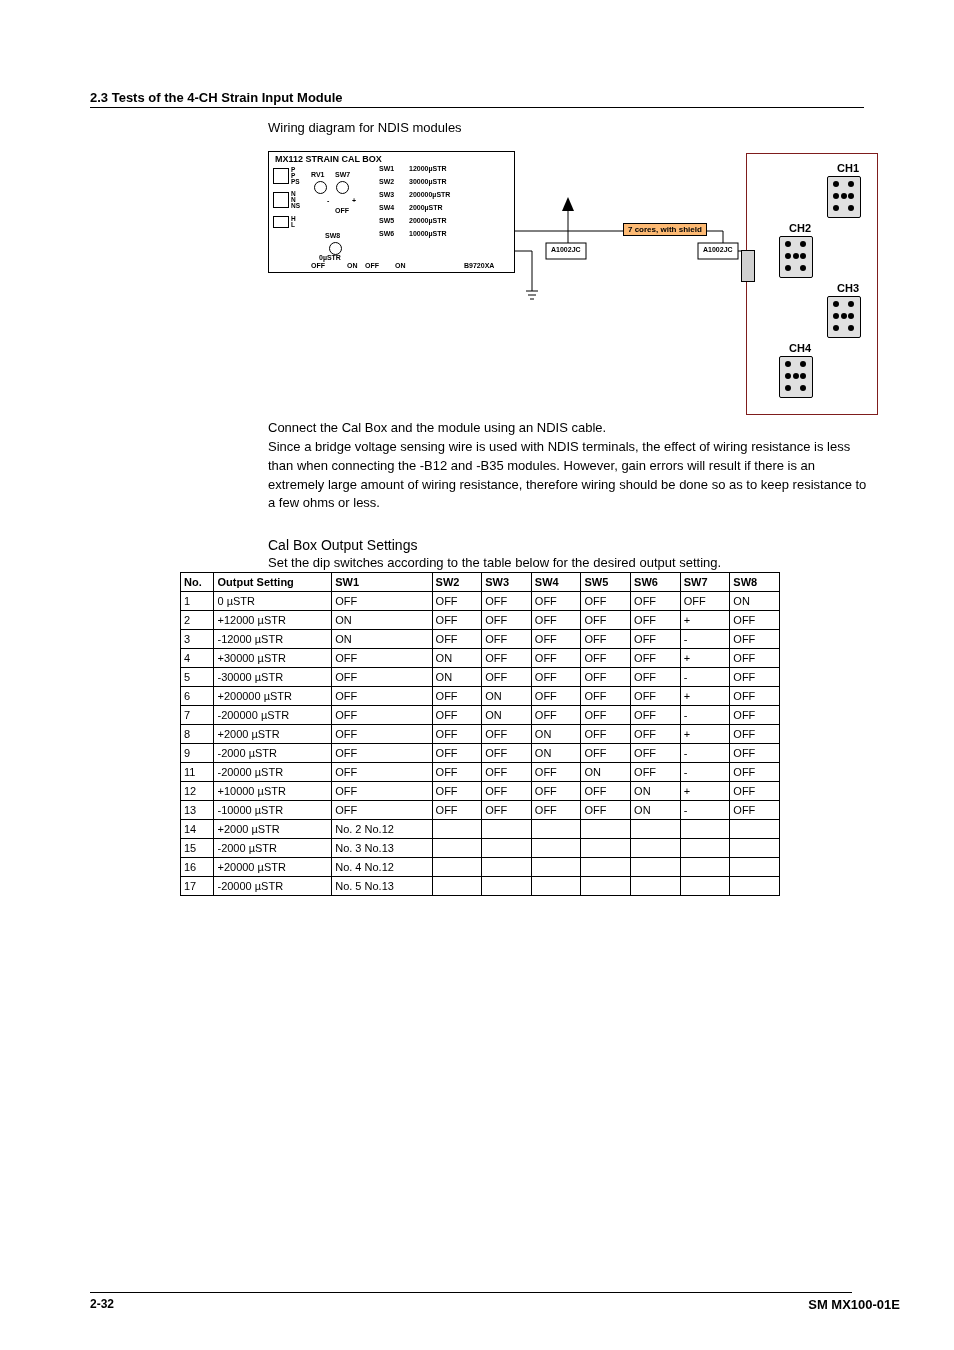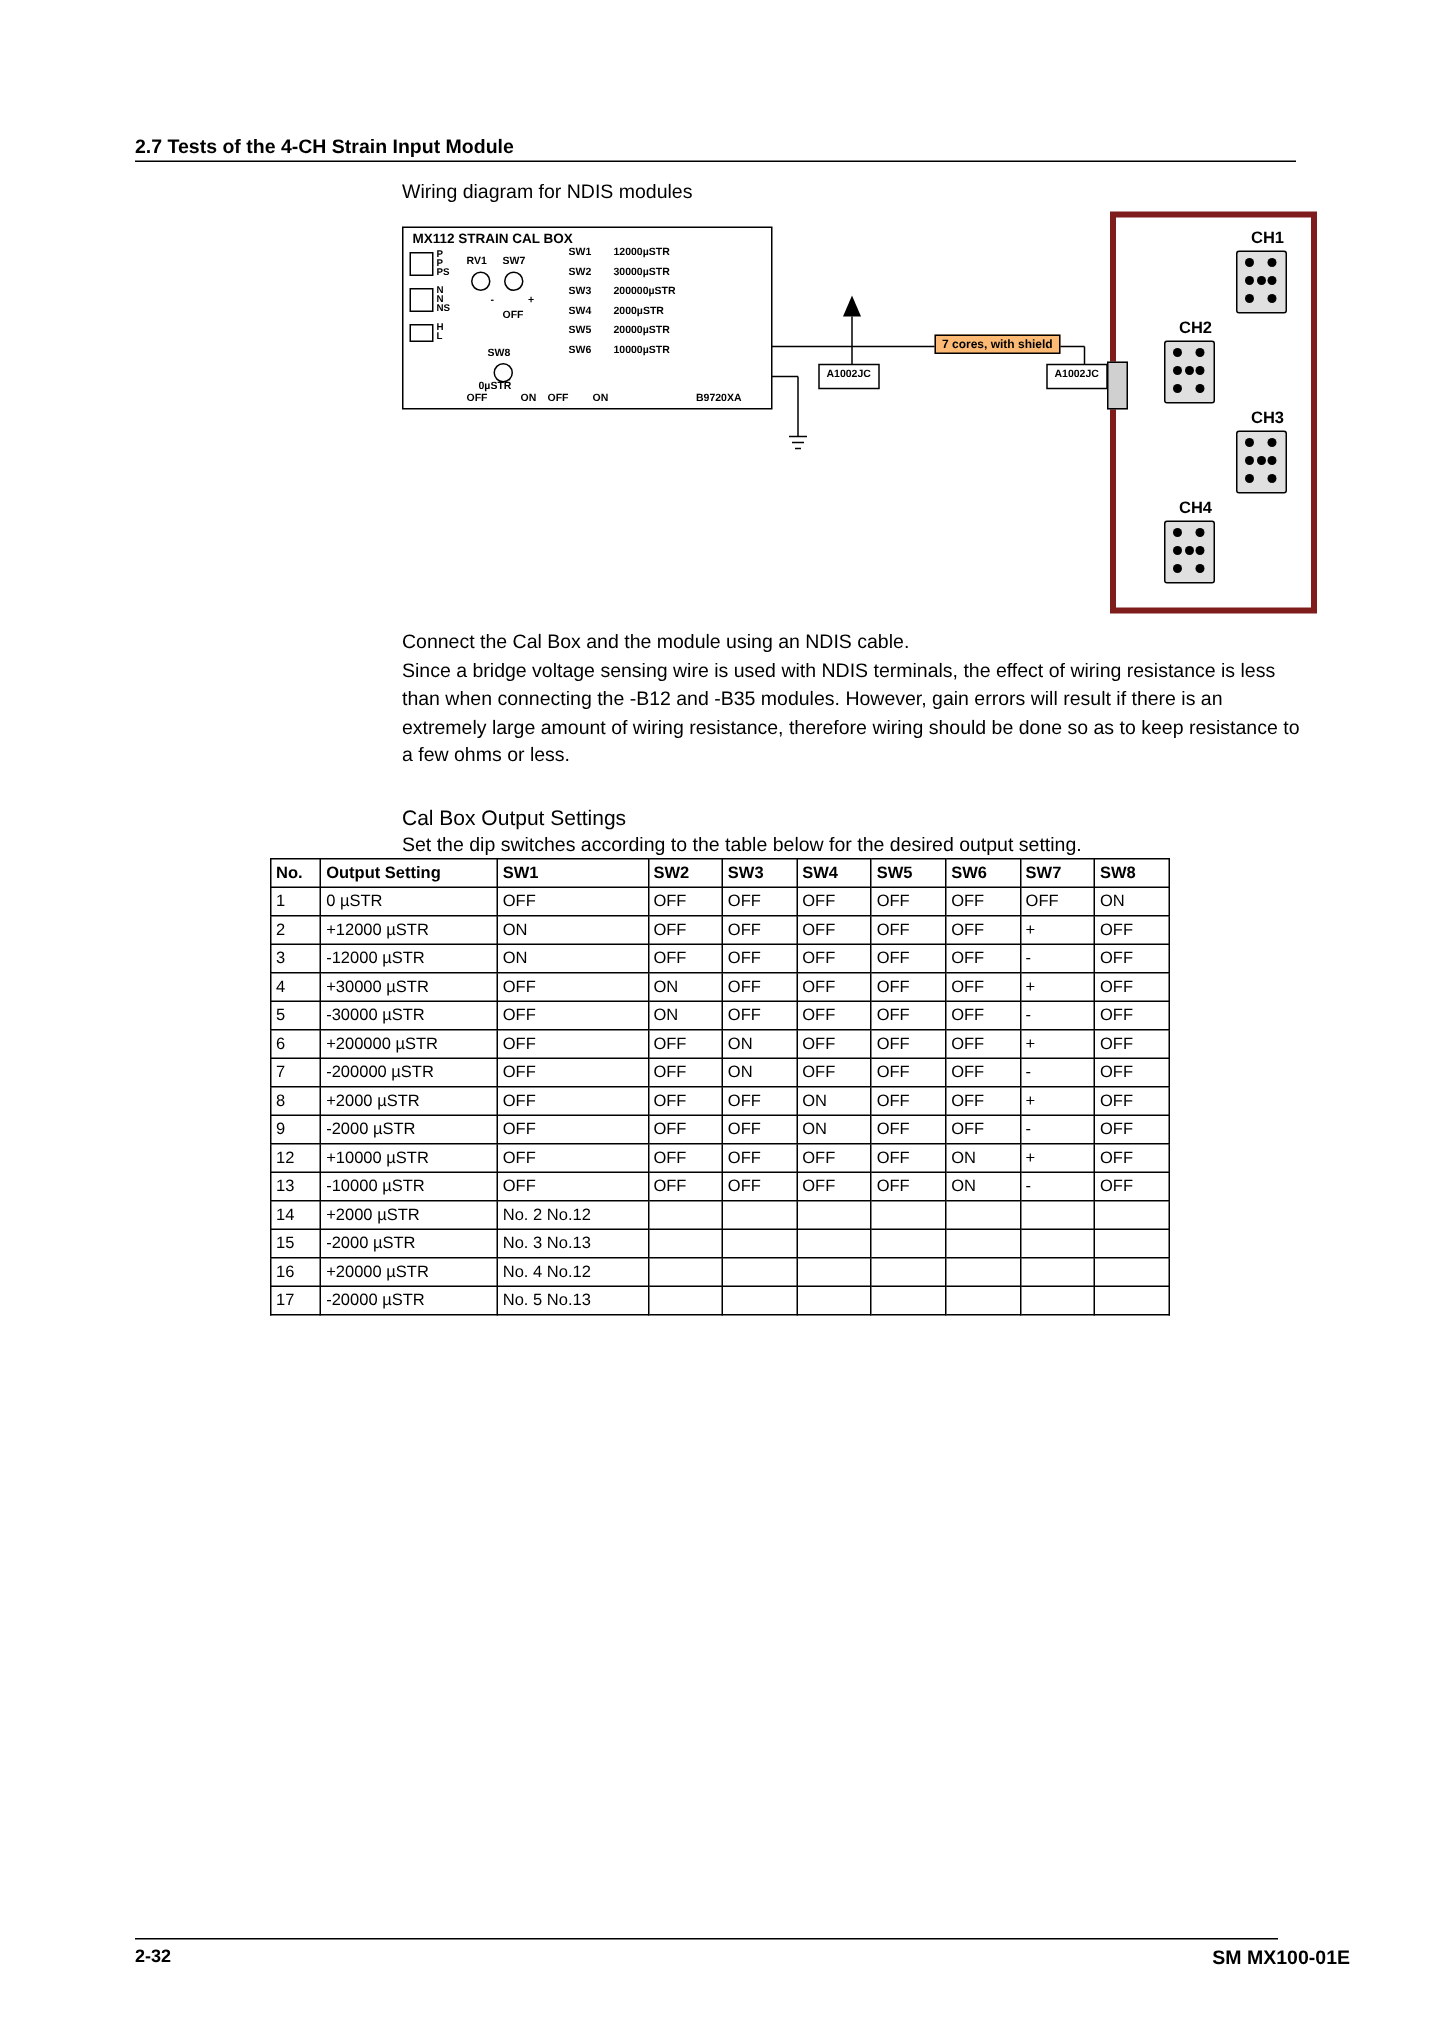--- a/index.html
+++ b/index.html
@@ -65,24 +65,24 @@
     position: absolute;
     border: 1px solid #000;
     font-size: 8px;
     font-weight: bold;
     padding: 1px 4px;
     background: #fdba74;
   }
   .module-box {
     position: absolute;
     right: 0;
-    top: 0;
+    top: 12px;
     width: 130px;
     height: 260px;
-    border: 4px solid #7f1d1d;
+    border: 1px solid #7f1d1d;
     background: #fff;
   }
   .ch-label { position: absolute; font-size: 11px; font-weight: bold; }
   .connector {
     position: absolute;
     width: 32px;
     height: 40px;
     border: 1px solid #000;
     background: #e0e0e0;
     border-radius: 2px;
@@ -155,21 +155,21 @@
     font-size: 13px;
     float: right;
     margin-right: 42px;
   }
   svg.wires { position:absolute; left:0; top:0; width:610px; height:260px; pointer-events:none; }
 </style>
 </head>
 <body>
 
 <div class="page">
-  <div class="section-header">2.7  Tests of the 4-CH Strain Input Module</div>
+  <div class="section-header">2.3  Tests of the 4-CH Strain Input Module</div>
   <hr class="hr">
 
   <div class="caption indent">Wiring diagram for NDIS modules</div>
 
   <div class="diagram-area">
 
     <div class="calbox">
       <span class="calbox-title">MX112 STRAIN CAL BOX</span>
 
       <div class="dip" style="top:16px;"></div>
@@ -406,20 +406,32 @@
           <td>OFF</td>
           <td>OFF</td>
           <td>OFF</td>
           <td>ON</td>
           <td>OFF</td>
           <td>OFF</td>
           <td>-</td>
           <td>OFF</td>
         </tr>
         <tr>
+          <td>11</td>
+          <td>-20000 µSTR</td>
+          <td>OFF</td>
+          <td>OFF</td>
+          <td>OFF</td>
+          <td>OFF</td>
+          <td>ON</td>
+          <td>OFF</td>
+          <td>-</td>
+          <td>OFF</td>
+        </tr>
+        <tr>
           <td>12</td>
           <td>+10000 µSTR</td>
           <td>OFF</td>
           <td>OFF</td>
           <td>OFF</td>
           <td>OFF</td>
           <td>OFF</td>
           <td>ON</td>
           <td>+</td>
           <td>OFF</td>

